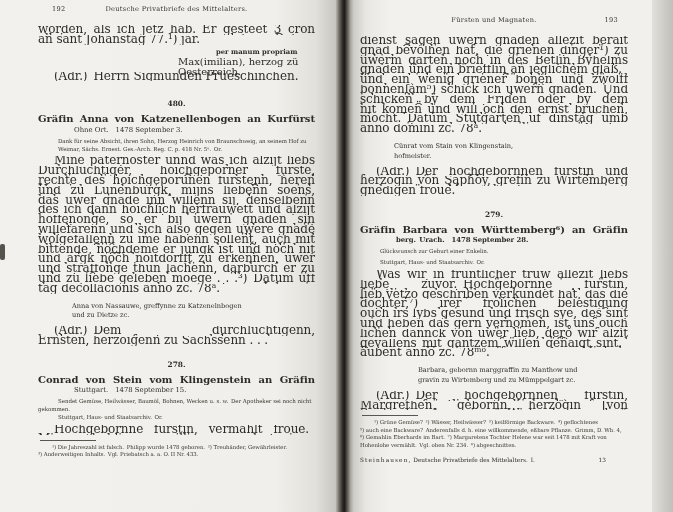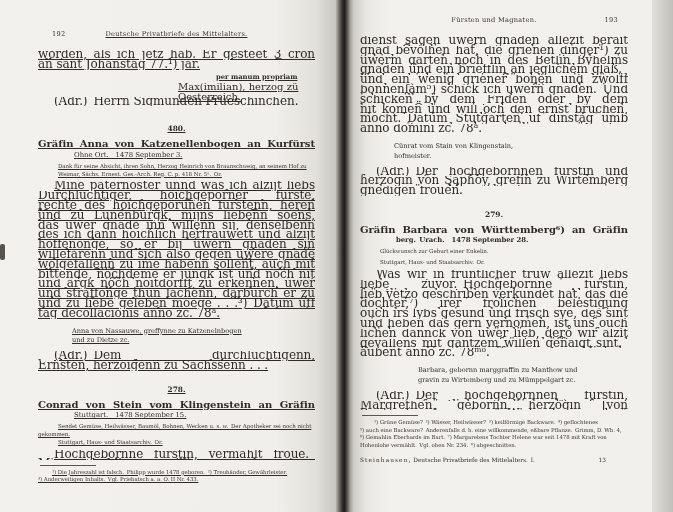--- a/index.html
+++ b/index.html
@@ -13,21 +13,21 @@
   .page-left{left:0;width:336px;
     background:linear-gradient(90deg,#f2f1ed 0%,#f0efeb 82%,#e2e0da 94%,#c7c5bf 100%);}
   .gutter{position:absolute;top:0;left:336px;width:18px;height:512px;
     background:linear-gradient(90deg,#b8b6b0 0%,#6e6b64 18%,#2a2824 38%,#1e1c19 48%,#57544e 62%,#a5a29b 80%,#d2d0ca 100%);}
   .page-right{left:354px;width:298px;
     background:linear-gradient(90deg,#cfcdc7 0%,#e9e7e2 4%,#f2f1ed 12%,#f1f0ec 100%);}
   .right-edge{position:absolute;top:0;left:652px;width:21px;height:512px;
     background:linear-gradient(90deg,#e2e0da 0%,#cfcdc7 55%,#c2c0ba 100%);}
   .smudge{position:absolute;left:0;top:244px;width:5px;height:16px;background:#56534d;border-radius:2px;}
 
-  .inner-l{padding:30px 21px 0 38px;text-decoration:underline;}
+  .inner-l{padding:5px 21px 0 38px;}
   .inner-r{padding:16px 24px 0 6px;}
 
   .ph{position:relative;height:11px;font-size:6.6px;letter-spacing:.3px;color:#38342e;margin-bottom:9px;}
   .ph .pnum{position:absolute;top:0;}
   .ph .pnum-l{left:14px;}
   .ph .pnum-r{right:10px;}
   .ph .rtitle{display:block;text-align:center;}
 
   
   .bl{font-size:12px;line-height:9.8px;height:9.8px;overflow:hidden;
@@ -135,21 +135,21 @@
     <div class="bl">schicken by dem Friden oder by dem knaben. Öch so ist der appoteker noch</div>
     <div class="bl">nit komen und will öch den ernst bruchen, ob ich das gelt mit ime bringen</div>
     <div class="bl">möcht. Datum Stütgarten uf dinstag umb vesperzit nach des hailigen crütz tag</div>
     <div class="bl end">anno domini zc. 78ᵃ.</div>
 
     <div class="cl sig-c mt8">Cünrat vom Stain von Klingenstain,</div>
     <div class="cl sig-c">hofmeister.</div>
 
     <div class="bl ind mt5">(Adr.) Der hochgebornnen furstin und frouen, frou Margarethen, geborune</div>
     <div class="bl">herzogin von Saphoy, grefin zü Wirtemberg und zü Mumpelgart zc., miner</div>
-    <div class="bl end">gnedigen frouen.</div>
+    <div class="bl end">gnedigen froue.</div>
 
     <div class="num mt14">279.</div>
     <div class="lt mt5">Gräfin Barbara von Württemberg⁶) an Gräfin Margarete von Württem-</div>
     <div class="lt end dl">berg. Urach.  1478 September 28.</div>
     <div class="sl indent mt3">Glückwunsch zur Geburt einer Enkelin.</div>
     <div class="sl indent mt3">Stuttgart, Haus- und Staatsarchiv. Or.</div>
 
     <div class="bl ind mt3">Was wir in früntlicher trüw allezit liebs und guts vermögen, sig üwer</div>
     <div class="bl">liebe zůvor. Hochgebornne fürstin, früntliche, hertzlibe schwester. Als unns üwer</div>
     <div class="bl">lieb yetzo geschriben verkündet hat, das die hochgeborn min lieb mum, uwer</div>

